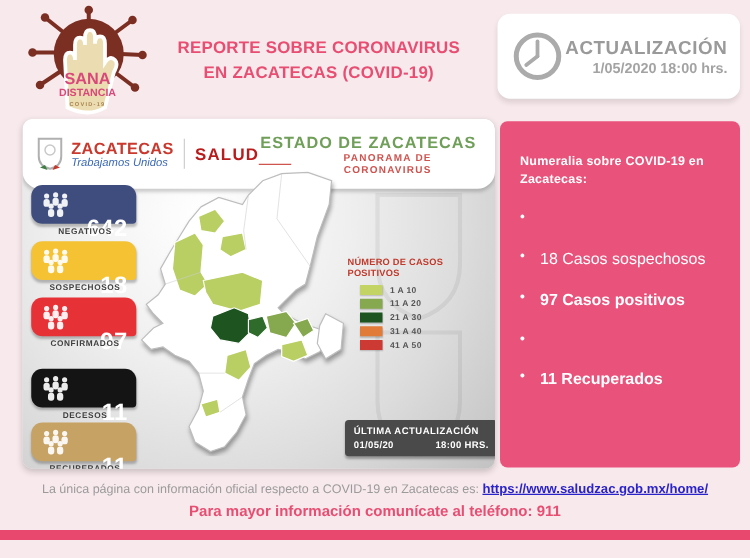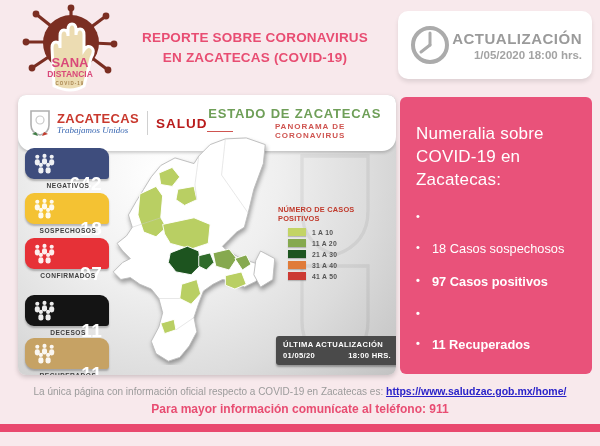--- a/index.html
+++ b/index.html
@@ -39,21 +39,21 @@
   .card-header {
     position:absolute; left:0; top:0; right:0; height:56px;
     background:#ffffff; border-radius:8px 8px 14px 14px;
     box-shadow:0 2px 3px rgba(0,0,0,.18);
     display:flex; align-items:center;
   }
   .gov-block { display:flex; align-items:center; padding-left:10px; }
   .crest { width:24px; height:28px; }
   .gov-words { margin-left:5px; line-height:1; }
   .gov-name { color:#c9392e; font-weight:bold; font-size:13px; letter-spacing:.3px; }
-  .gov-sub { color:#3a68b2; font-style:italic; font-size:9px; font-family:Liberation Serif, serif; margin-top:1px; }
+  .gov-sub { color:#3a68b2; font-style:italic; font-size:9px; font-family:Liberation Sans, sans-serif; margin-top:1px; }
   .logo-divider { width:1px; height:24px; background:#d0d0d0; margin:0 8px; }
   .salud-name { color:#b91c1c; font-weight:bold; font-size:13.5px; letter-spacing:1px; }
   .estado-block { margin-left:auto; padding-right:14px; text-align:center; }
   .estado-title { color:#6f9f58; font-weight:bold; font-size:13px; letter-spacing:.8px; }
   .estado-sub { color:#cf5450; font-weight:bold; font-size:8px; letter-spacing:1px; margin-top:1px;
     display:flex; align-items:center; justify-content:flex-end; gap:5px; }
   .estado-sub .dash { display:inline-block; width:26px; height:1px; background:#cf5450; }
 
   
   .watermark { position:absolute; right:6px; top:50px; bottom:6px; width:110px; opacity:.06; }
@@ -94,21 +94,21 @@
   }
   .ultima-line1 { font-weight:bold; font-size:7.6px; letter-spacing:.4px; }
   .ultima-line2 { display:flex; justify-content:space-between; font-weight:bold; font-size:7.6px; margin-top:2px; letter-spacing:.3px; }
 
   
   .pink-panel {
     position:absolute; left:400px; top:97px; width:192px; height:277px;
     background:#e9527a; border-radius:6px; padding:26px 16px 0 16px;
     color:#ffffff;
   }
-  .panel-title { font-size:17px; line-height:1.35; letter-spacing:.2px; }
+  .panel-title { font-size:10px; line-height:1.35; letter-spacing:.2px;font-weight:bold; }
   .panel-list { margin-top:18px; }
   .panel-item { display:flex; font-size:12.8px; line-height:1.25; margin-bottom:17px; }
   .panel-item .dot { width:16px; flex:0 0 16px; font-size:11px; }
   .panel-item.bold { font-weight:bold; }
 
   
   .footer-line1 { position:absolute; left:0; top:385px; width:600px; text-align:center; font-size:10px; color:#9b9b9b; }
   .footer-link { color:#2a23c9; font-weight:bold; text-decoration:underline; font-size:10.5px; }
   .footer-line2 { position:absolute; left:0; top:402px; width:600px; text-align:center; font-size:12px; font-weight:bold; color:#e84d72; }
   .footer-bar { position:absolute; left:0; top:424px; width:600px; height:8px; background:#e9486e; }

